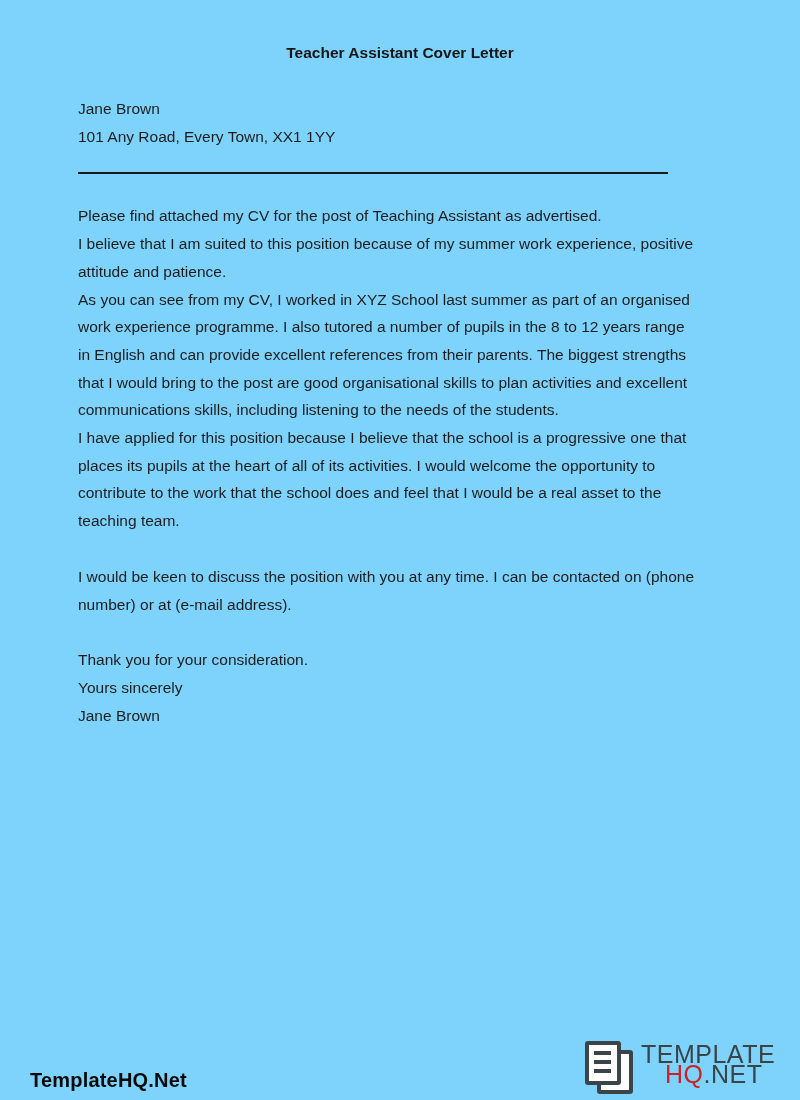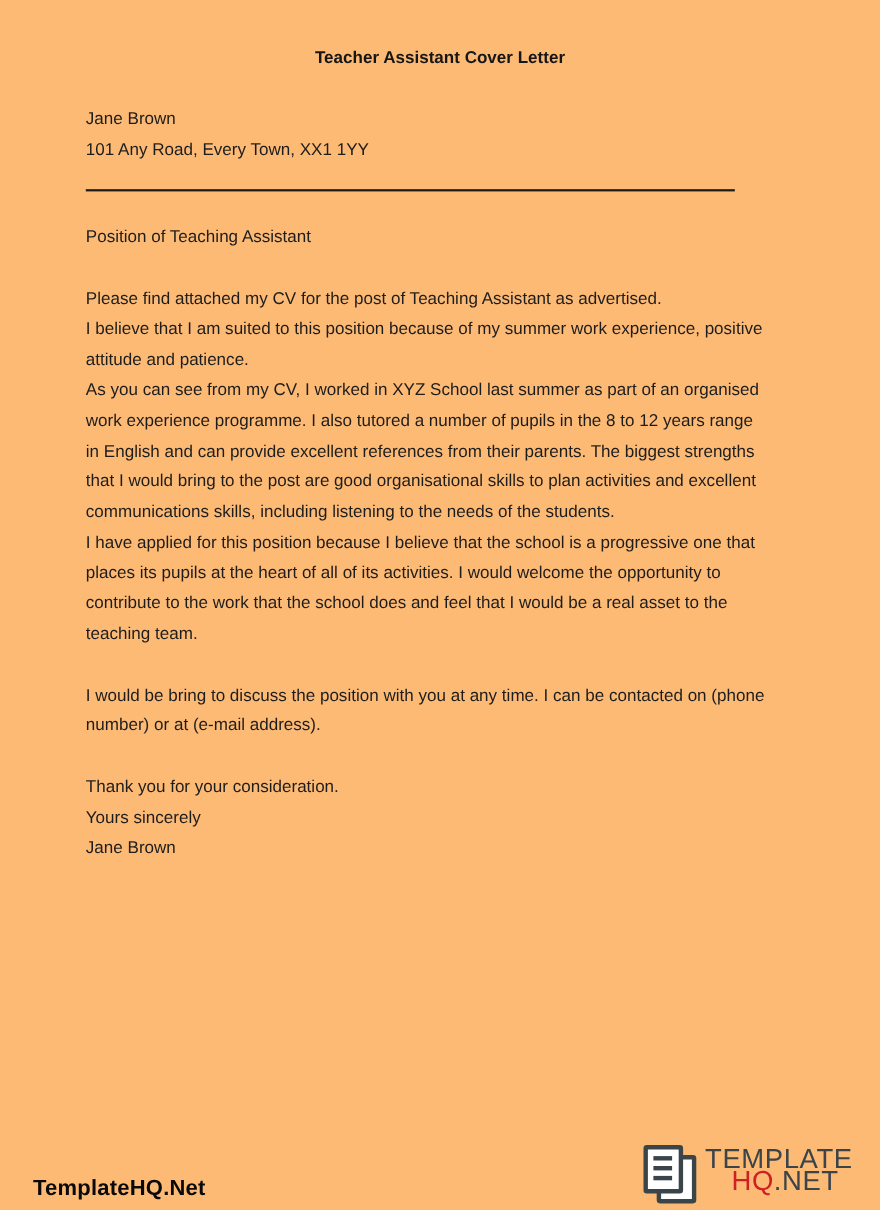--- a/index.html
+++ b/index.html
@@ -1,20 +1,20 @@
 <!DOCTYPE html>
 <html style="--logo-dark: #3a4449; --logo-accent: #ce2127;"><head>
 <meta charset="utf-8">
 <style>
   html, body { margin: 0; padding: 0; background: #ffffff; }
   .page {
     position: relative;
     width: 800px;
     height: 1100px;
-    background: #fdba74;
+    background: #7dd3fc;
     font-family: "Liberation Sans", sans-serif;
     font-size: 15.5px;
     line-height: 27.7px;
     color: #1d1d1d;
     overflow: hidden;
   }
   .title {
     position: absolute;
     top: 39px;
     left: 0;
@@ -102,36 +102,35 @@
   <h1 class="title">Teacher Assistant Cover Letter</h1>
 
   <div class="content">
     <div class="block">Jane Brown
 101 Any Road, Every Town, XX1 1YY</div>
 
     <hr class="divider">
 
 
 
-    <div class="block gap-top">Position of Teaching Assistant</div>
 
     <div class="block gap-top">Please find attached my CV for the post of Teaching Assistant as advertised.
 I believe that I am suited to this position because of my summer work experience, positive
 attitude and patience.
 As you can see from my CV, I worked in XYZ School last summer as part of an organised
 work experience programme. I also tutored a number of pupils in the 8 to 12 years range
 in English and can provide excellent references from their parents. The biggest strengths
 that I would bring to the post are good organisational skills to plan activities and excellent
 communications skills, including listening to the needs of the students.
 I have applied for this position because I believe that the school is a progressive one that
 places its pupils at the heart of all of its activities. I would welcome the opportunity to
 contribute to the work that the school does and feel that I would be a real asset to the
 teaching team.</div>
 
-    <div class="block gap-top">I would be bring to discuss the position with you at any time. I can be contacted on (phone
+    <div class="block gap-top">I would be keen to discuss the position with you at any time. I can be contacted on (phone
 number) or at (e-mail address).</div>
 
     <div class="block gap-top">Thank you for your consideration.
 Yours sincerely
 Jane Brown</div>
   </div>
 
   <div class="watermark">TemplateHQ.Net</div>
 
   <div class="logo">

